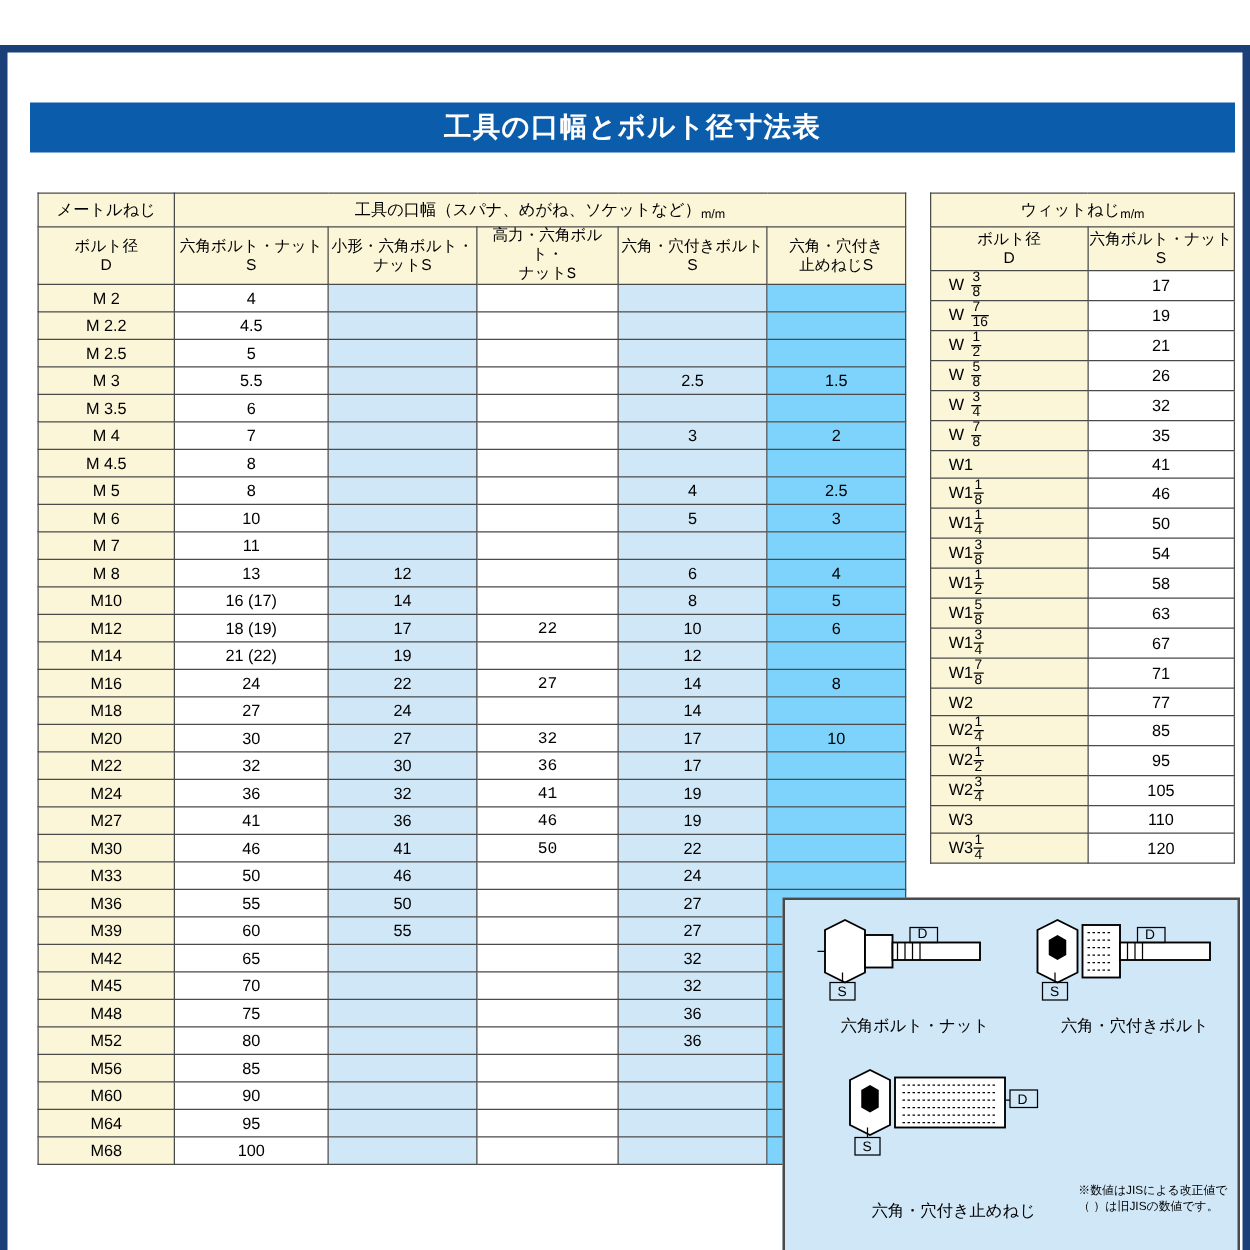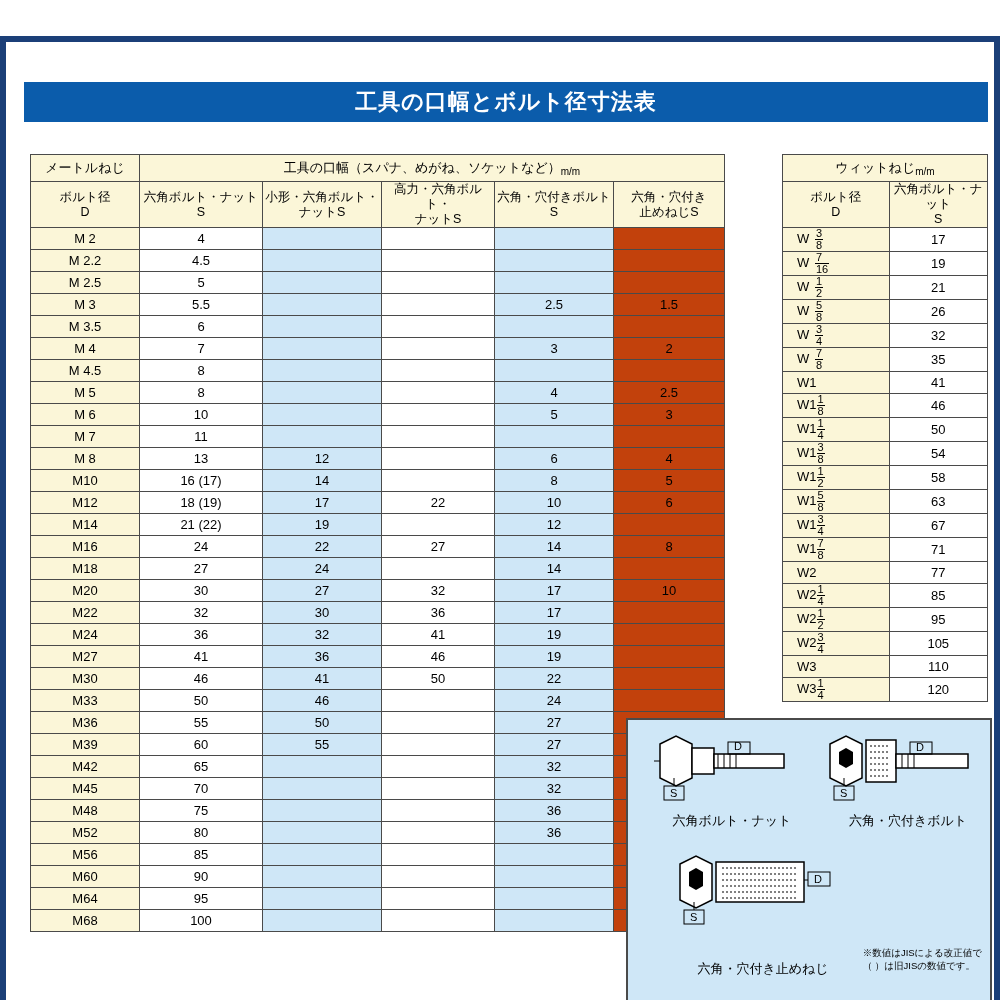--- a/index.html
+++ b/index.html
@@ -36,39 +36,39 @@
   }
 
   table{border-collapse:collapse;}
   .metric-table, .whit-table{
     position:absolute;
     font-size:13px;
     color:#000;
     padding-left:40px;
   }
   .metric-table{left:18px;top:106px;}
-  .whit-table{left:770px;top:106px;}
+  .whit-table{left:732px;top:106px;}
 
   .metric-table td, .metric-table th,
   .whit-table td, .whit-table th{
     border:1px solid #4a4a4a;
     text-align:center;
     vertical-align:middle;
     padding:0;
     height:21px;
     font-weight:normal;
   }
 
   
   .c-d{width:108px;background:#fbf6d8;}
   .c-s1{width:122px;background:#ffffff;}
   .c-s2{width:118px;background:#cfe7f7;}
-  .c-s3{width:112px;background:#ffffff;}
+  .c-s3{width:112px;background:#ffffff;font-family:Liberation Mono, monospace;}
   .c-s4{width:118px;background:#cfe7f7;}
-  .c-s5{width:110px;background:#c2410c;}
+  .c-s5{width:110px;background:#7dd3fc;}
 
   
   .hdr1 td{background:#fbf6d8;height:26px;font-size:13px;}
   .hdr2 td{background:#fbf6d8;height:34px;font-size:12.5px;line-height:15px;}
 
   .sub{font-size:10px;vertical-align:bottom;}
 
   
   .w-d{width:116px;background:#fbf6d8;}
   .w-s{width:122px;background:#ffffff;}

